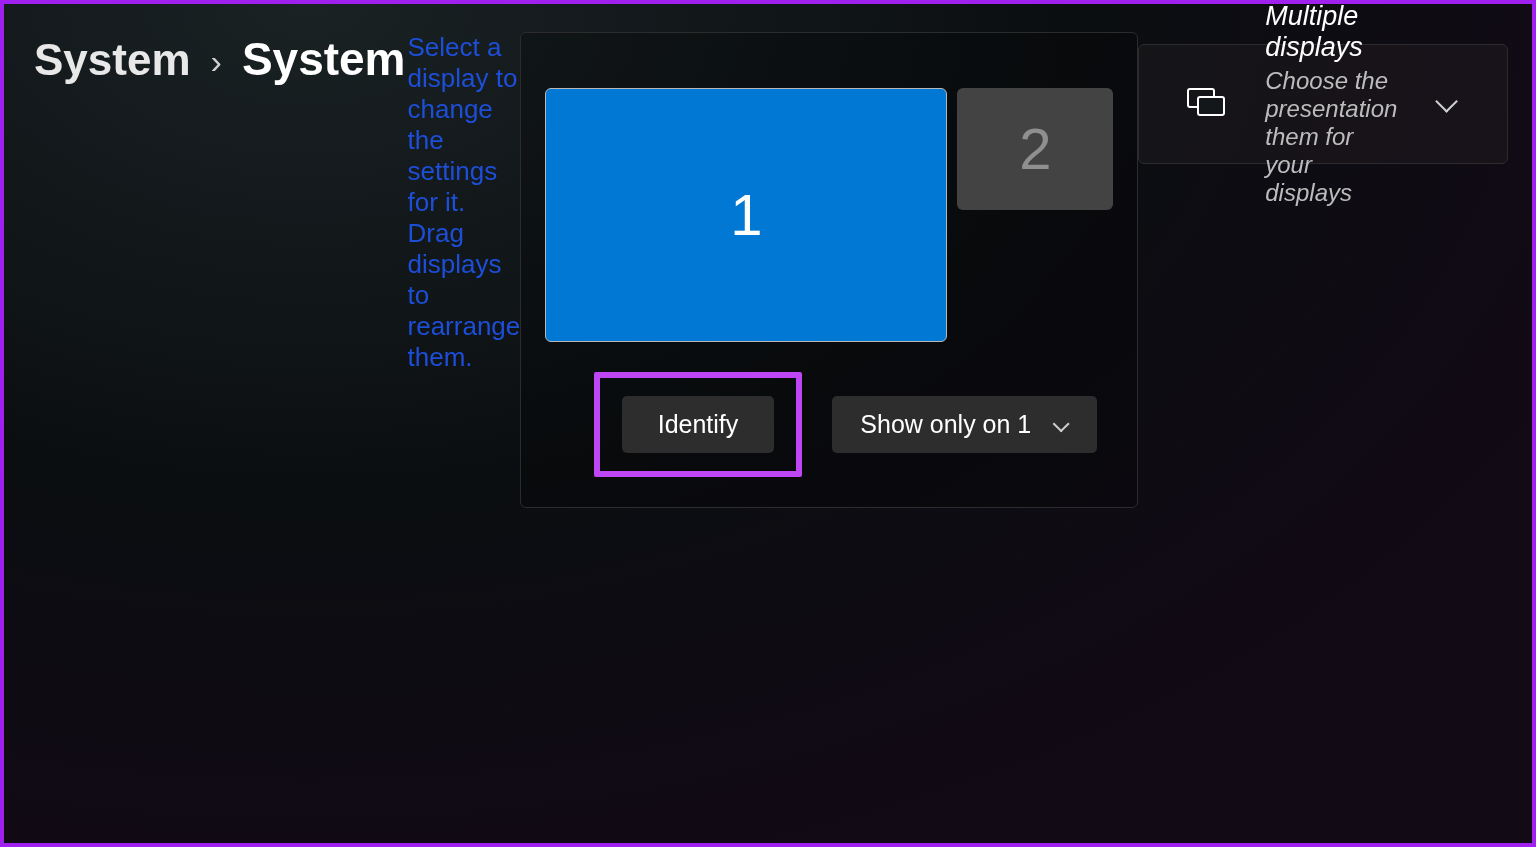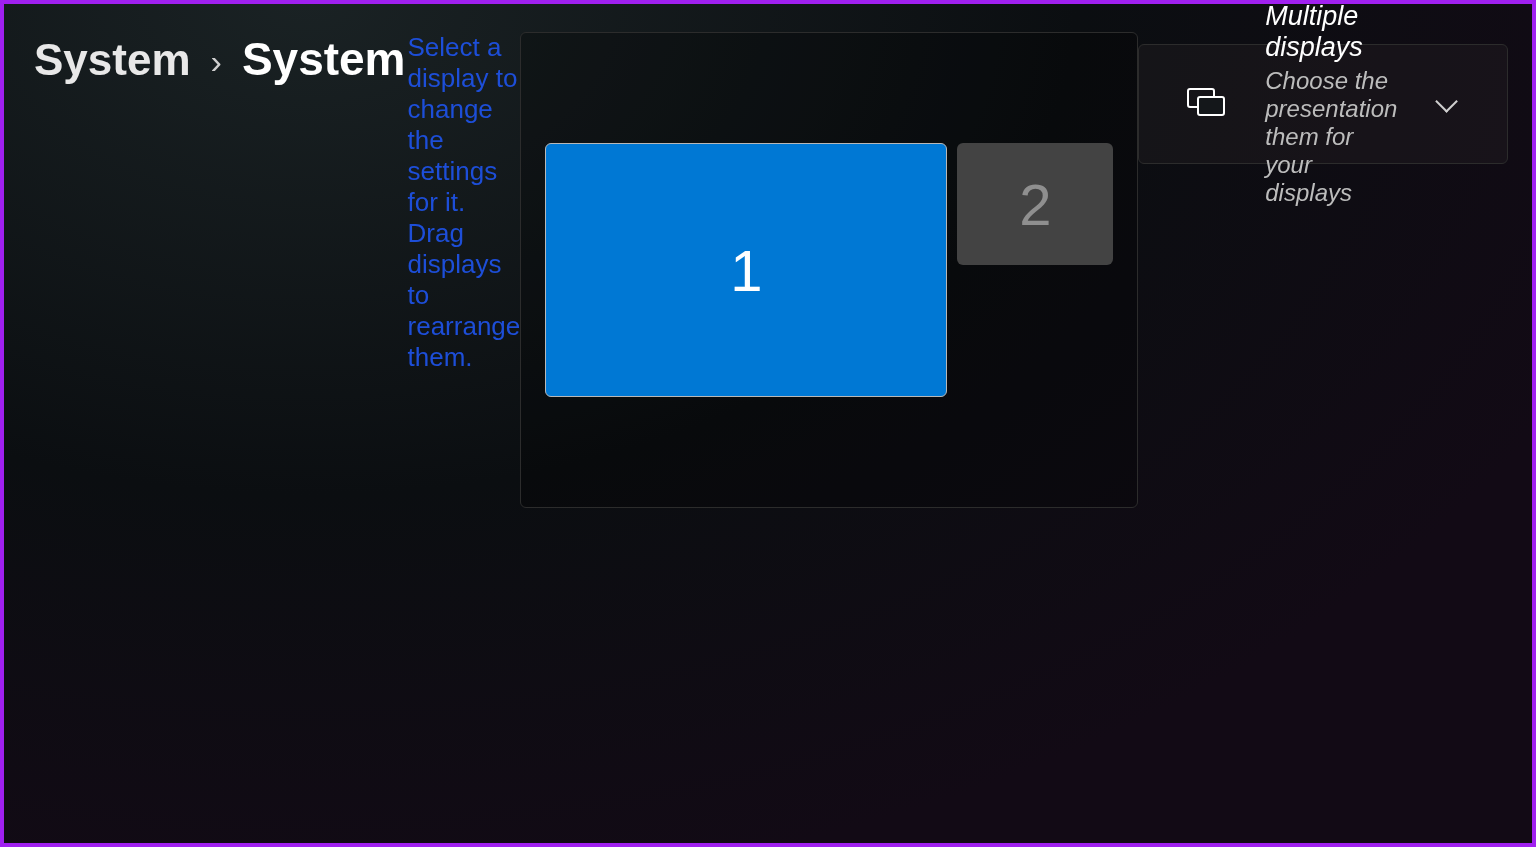--- a/index.html
+++ b/index.html
@@ -185,20 +185,29 @@
 
   <div class="arrange-card">
     <div class="monitor-stage">
       <div class="monitor-row">
         <div class="monitor primary">
           <span class="monitor-label">1</span>
         </div>
         <div class="monitor secondary">
           <span class="monitor-label">2</span>
         </div>
+      </div>
+    </div>
+    <div class="button-row">
+      <div class="highlight-frame">
+        <button class="btn">Identify</button>
+      </div>
+      <div class="select">
+        <span>Show only on 1</span>
+        <span class="chevron-down-small"></span>
       </div>
     </div>
   </div>
 
   <div class="option-row">
     <span class="displays-icon">
       <svg width="40" height="32" viewBox="0 0 40 32" fill="none">
         <rect x="1" y="1" width="26" height="18" rx="2" stroke="#ffffff" stroke-width="2"></rect>
         <rect x="11" y="9" width="26" height="18" rx="2" stroke="#ffffff" stroke-width="2" fill="#14171a"></rect>
       </svg>

